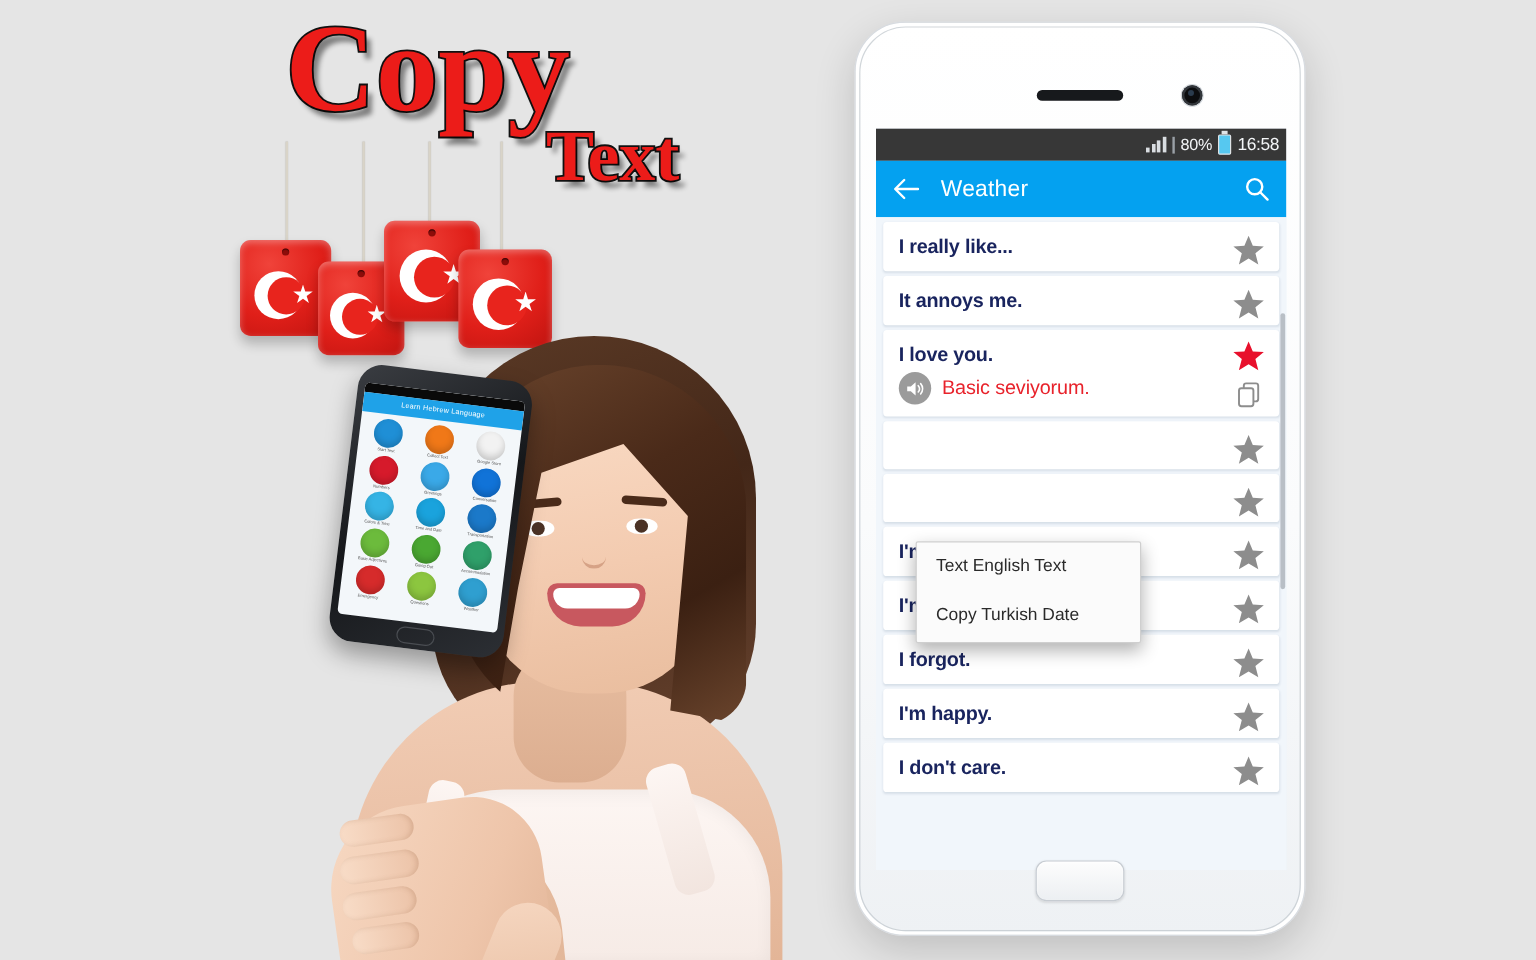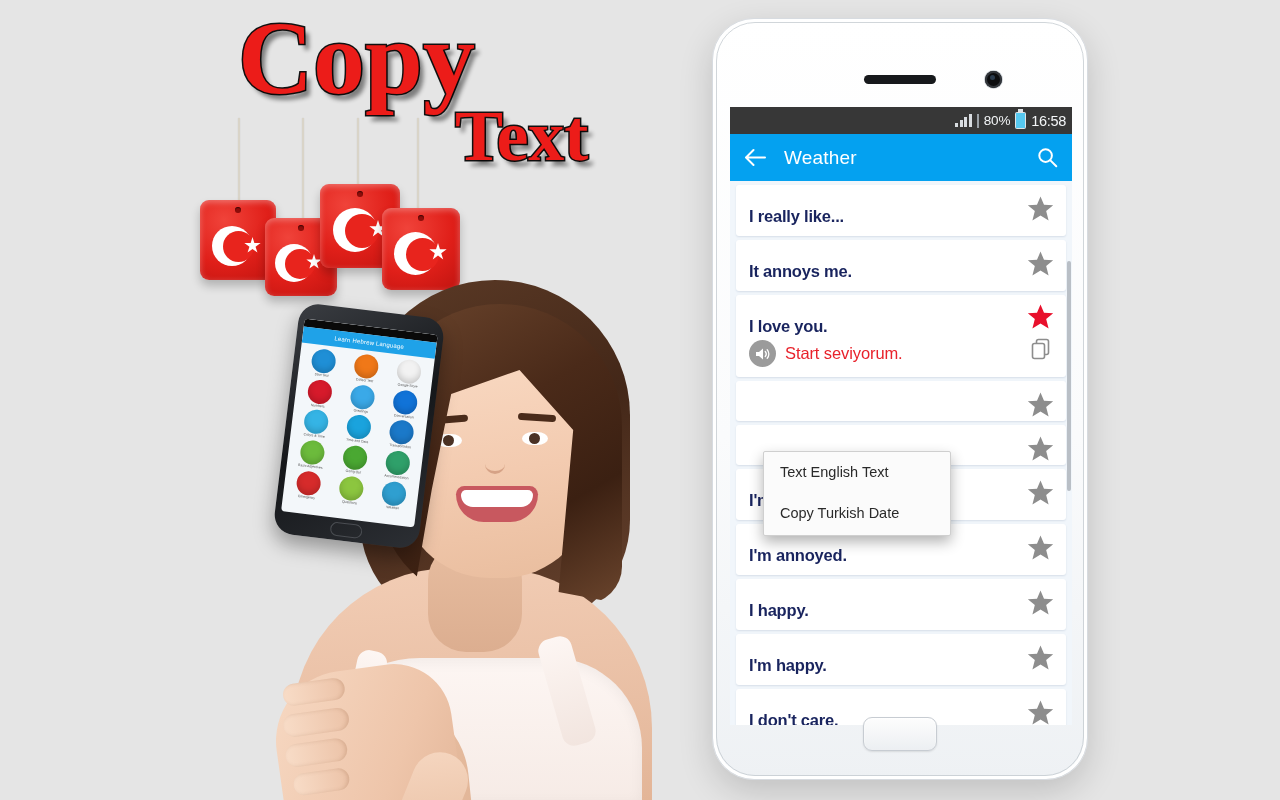--- a/index.html
+++ b/index.html
@@ -17,21 +17,21 @@
     font-family: "Liberation Serif", serif;
     font-weight: 700;
     color: #ec1c19;
     line-height: 1;
     -webkit-text-stroke: 3px #111;
     paint-order: stroke fill;
     text-shadow: 5px 6px 4px rgba(0,0,0,0.45);
     white-space: nowrap;
   }
   #word-copy { position: absolute; left: 238px; top: 6px; font-size: 104px; }
-  #word-text { position: absolute; left: 455px; top: 100px; font-size: 72px; }
+  #word-text { position: absolute; left: 455px; top: 100px; font-size: 60px; }
 
   
   .flags { position: absolute; left: 190px; top: 118px; width: 280px; height: 170px; }
   .tag-string {
     position: absolute; width: 2px; background: #d9d4c8; top: 0;
     box-shadow: 0 0 1px rgba(0,0,0,.2);
   }
   .flag-tag {
     position: absolute;
     background: radial-gradient(circle at 32% 25%, #f0433a 0%, #e01f19 55%, #bf1410 100%);
@@ -238,21 +238,21 @@
     padding: 0 14px; gap: 18px;
   }
   .ab-title { color: #ffffff; font-size: 19px; letter-spacing: .2px; }
   .ab-spacer { flex: 1; }
   .icon-btn { display: flex; align-items: center; justify-content: center; cursor: pointer; }
 
   
   .listwrap { position: relative; height: 544px; background: #f1f6fb; padding: 4px 6px 0 6px; overflow: hidden; }
   .row {
     position: relative; background: #ffffff; border-radius: 3px;
-    margin-bottom: 4px; padding: 22px 54px 10px 13px;
+    margin-bottom: 4px; padding: 12px 54px 10px 13px;
     box-shadow: 0 1px 2px rgba(40,70,110,.13);
     min-height: 40px; display: flex; flex-direction: column; justify-content: center;
   }
   .row-en { font-size: 16.5px; font-weight: 700; color: #19245e; letter-spacing: -.2px; }
   .row-tr { font-size: 16.5px; color: #e8222b; letter-spacing: -.1px; }
   .row-sub { display: flex; align-items: center; gap: 9px; margin-top: 4px; }
   .spk {
     width: 27px; height: 27px; border-radius: 50%; background: #9b9b9b;
     display: flex; align-items: center; justify-content: center; flex: 0 0 auto;
   }
@@ -475,21 +475,21 @@
             </div>
             <div class="row">
               <div class="row-en">I love you.</div>
               <div class="row-sub">
                 <span class="spk">
                   <svg width="16" height="14" viewBox="0 0 16 14">
                     <path d="M1 5h3L8 1.5v11L4 9H1z" fill="#fff"></path>
                     <path d="M10.2 4.4a4 4 0 0 1 0 5.2M12.2 2.7a6.4 6.4 0 0 1 0 8.6" fill="none" stroke="#fff" stroke-width="1.3" stroke-linecap="round"></path>
                   </svg>
                 </span>
-                <span class="row-tr">Start seviyorum.</span>
+                <span class="row-tr">Basic seviyorum.</span>
               </div>
               <span class="copy-ic"><svg width="24" height="24" viewBox="0 0 24 24">
                   <rect x="7.5" y="2.5" width="12" height="15" rx="2" fill="#fff" stroke="#8d8d8d" stroke-width="1.6"></rect>
                   <rect x="3.5" y="6.5" width="12" height="15" rx="2" fill="#fff" stroke="#8d8d8d" stroke-width="1.6"></rect>
                 </svg></span>
               <span class="star fav"></span>
             </div>
             <div class="row">
               <div class="row-en"></div>
               <span class="star"></span>
@@ -500,21 +500,21 @@
             </div>
             <div class="row">
               <div class="row-en">I'm unhappy.</div>
               <span class="star"></span>
             </div>
             <div class="row">
               <div class="row-en">I'm annoyed.</div>
               <span class="star"></span>
             </div>
             <div class="row">
-              <div class="row-en">I happy.</div>
+              <div class="row-en">I forgot.</div>
               <span class="star"></span>
             </div>
             <div class="row">
               <div class="row-en">I'm happy.</div>
               <span class="star"></span>
             </div>
             <div class="row">
               <div class="row-en">I don't care.</div>
               <span class="star"></span>
             </div>

